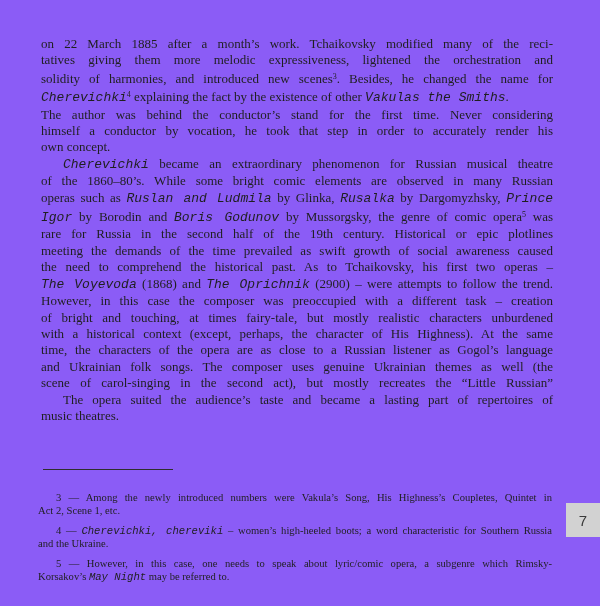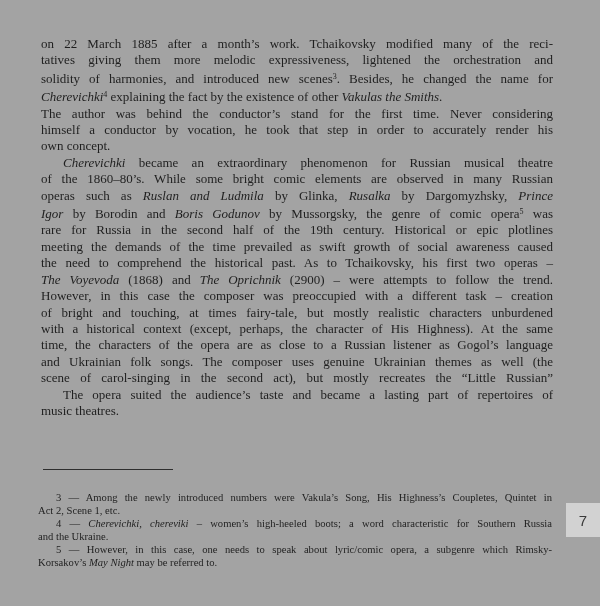--- a/index.html
+++ b/index.html
@@ -1,55 +1,55 @@
 <!DOCTYPE html>
 <html><head>
 <meta charset="utf-8">
 <style>
   html, body { margin: 0; padding: 0; background: #ffffff; }
   .page {
     position: relative;
     width: 600px;
     height: 606px;
-    background: #a3a3a3;
+    background: #8b5cf6;
     font-family: "Liberation Serif", "DejaVu Serif", serif;
     color: #1f1f1f;
     overflow: hidden;
   }
   .body-text {
     position: absolute;
     left: 41px;
     top: 36px;
     width: 512px;
     font-size: 13px;
     line-height: 16.4px;
   }
   .para { margin: 0; }
   .line { text-align: justify; text-align-last: justify; }
   .line.last { text-align-last: left; }
   .body-text .line.ind { text-indent: 22px; }
-  .i { font-style: italic; }
+  .i { font-style: italic; font-family: Liberation Mono, monospace; }
   .sup { font-size: 8px; vertical-align: 4px; }
   .fn-sep {
     position: absolute;
     left: 43px;
     top: 469px;
     width: 130px;
     height: 1px;
     background: #2e2e2e;
   }
   .footnotes {
     position: absolute;
     left: 38px;
     top: 474px;
     width: 514px;
     font-size: 10.6px;
     line-height: 12.9px;
   }
-  .footnotes .para { }
+  .footnotes .para { margin-top: 7px; }
   .footnotes .para:first-child { margin-top: 18px; }
   .footnotes .line.ind { text-indent: 18px; }
   .page-tab {
     position: absolute;
     left: 566px;
     top: 503px;
     width: 34px;
     height: 34px;
     background: #d2d2d2;
     display: flex;

